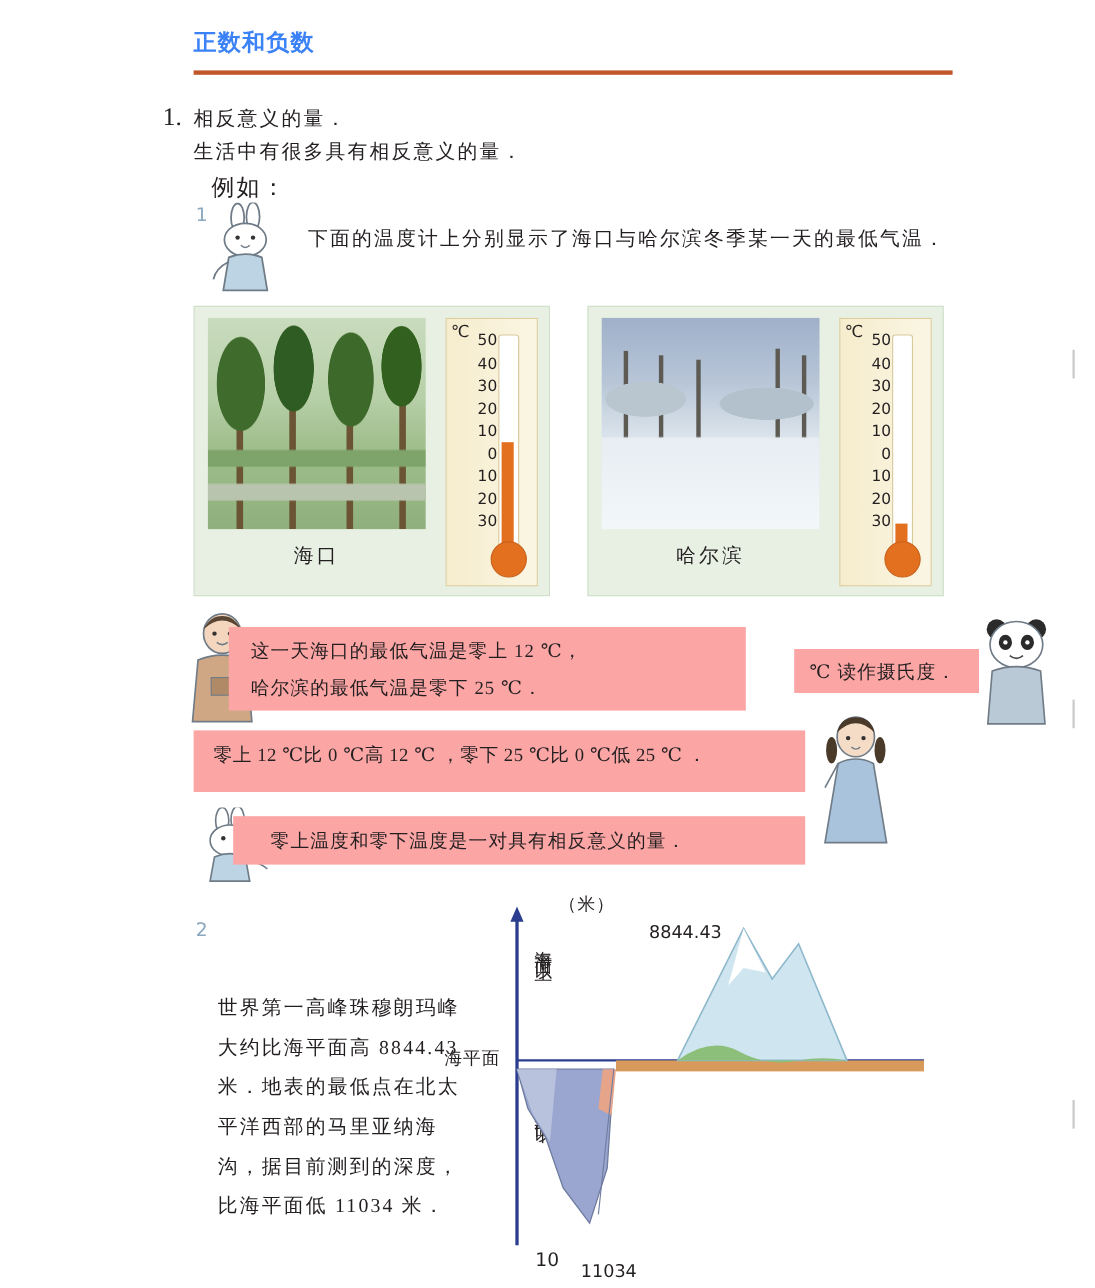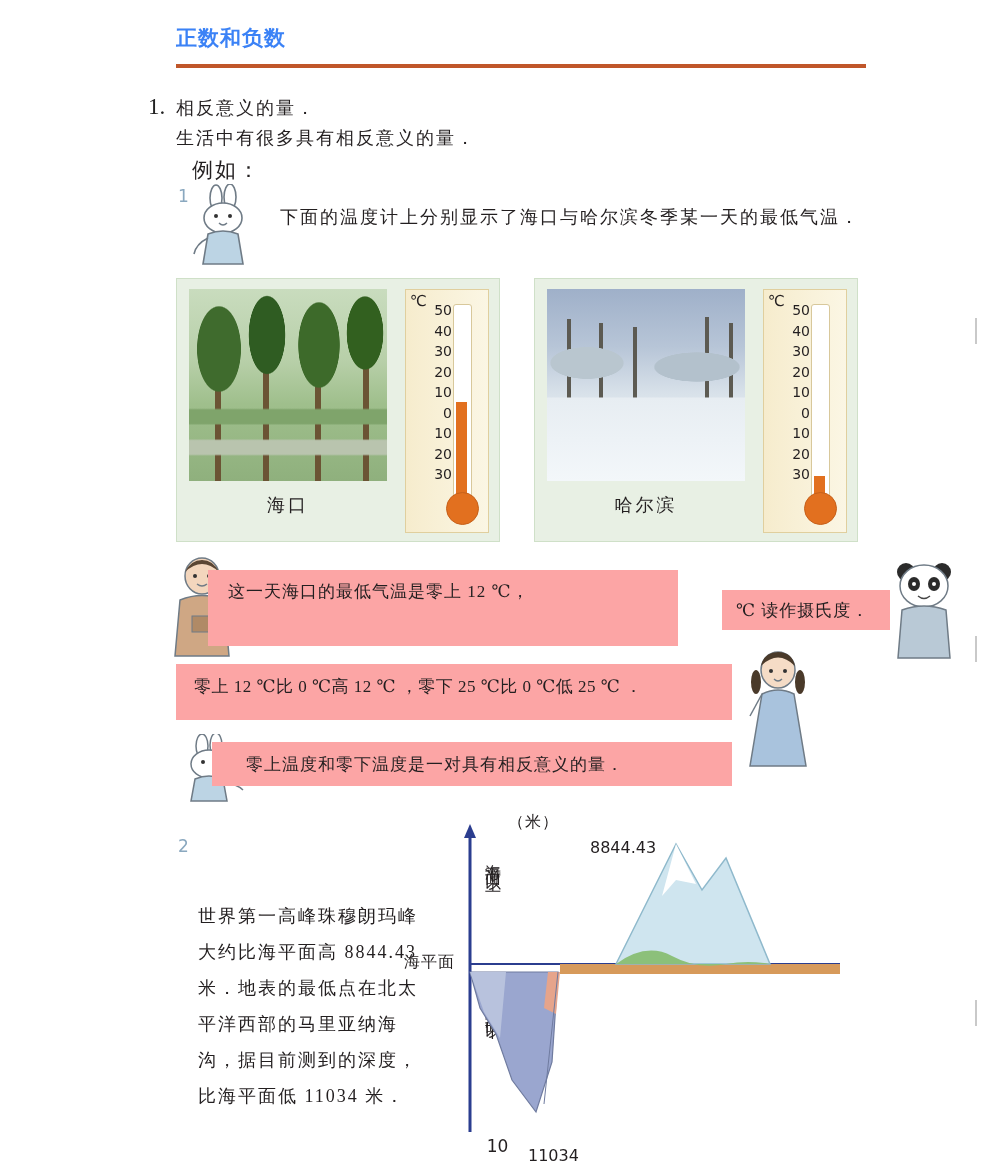--- a/index.html
+++ b/index.html
@@ -265,20 +265,21 @@
     <path d="M19 16 q17 -16 34 0 q-6 -12 -17 -12 q-11 0 -17 12z" fill="#5a4634"></path>
     <circle cx="29" cy="20" r="2" fill="#333"></circle>
       <circle cx="43" cy="20" r="2" fill="#333"></circle>
     <path d="M31 28 q5 4 10 0" stroke="#6f7b86" fill="none" stroke-width="1.4"></path>
     <path d="M14 44 q22 -9 44 0 l5 56 h-54 z" fill="#cfa784" stroke="#6f7b86" stroke-width="1.5"></path>
     <rect x="26" y="60" width="22" height="16" fill="#b08a66" stroke="#6f7b86" stroke-width="1"></rect>
   </svg>
 
   <div class="bubble" id="bubble-boy">
     <div class="t1">这一天海口的最低气温是零上 12 ℃，</div>
+    <div class="t2">哈尔滨的最低气温是零下 25 ℃．</div>
   </div>
 
   <div class="bubble" id="bubble-panda">
     <div class="t1">℃ 读作摄氏度．</div>
   </div>
 
   <svg class="figure" style="left:884px;top:556px;" width="84" height="106" viewBox="0 0 84 106">
     <circle cx="22" cy="16" r="9" fill="#2b2b2b"></circle>
       <circle cx="58" cy="16" r="9" fill="#2b2b2b"></circle>
     <ellipse cx="40" cy="30" rx="24" ry="21" fill="#fff" stroke="#6f7b86" stroke-width="1.5"></ellipse>

